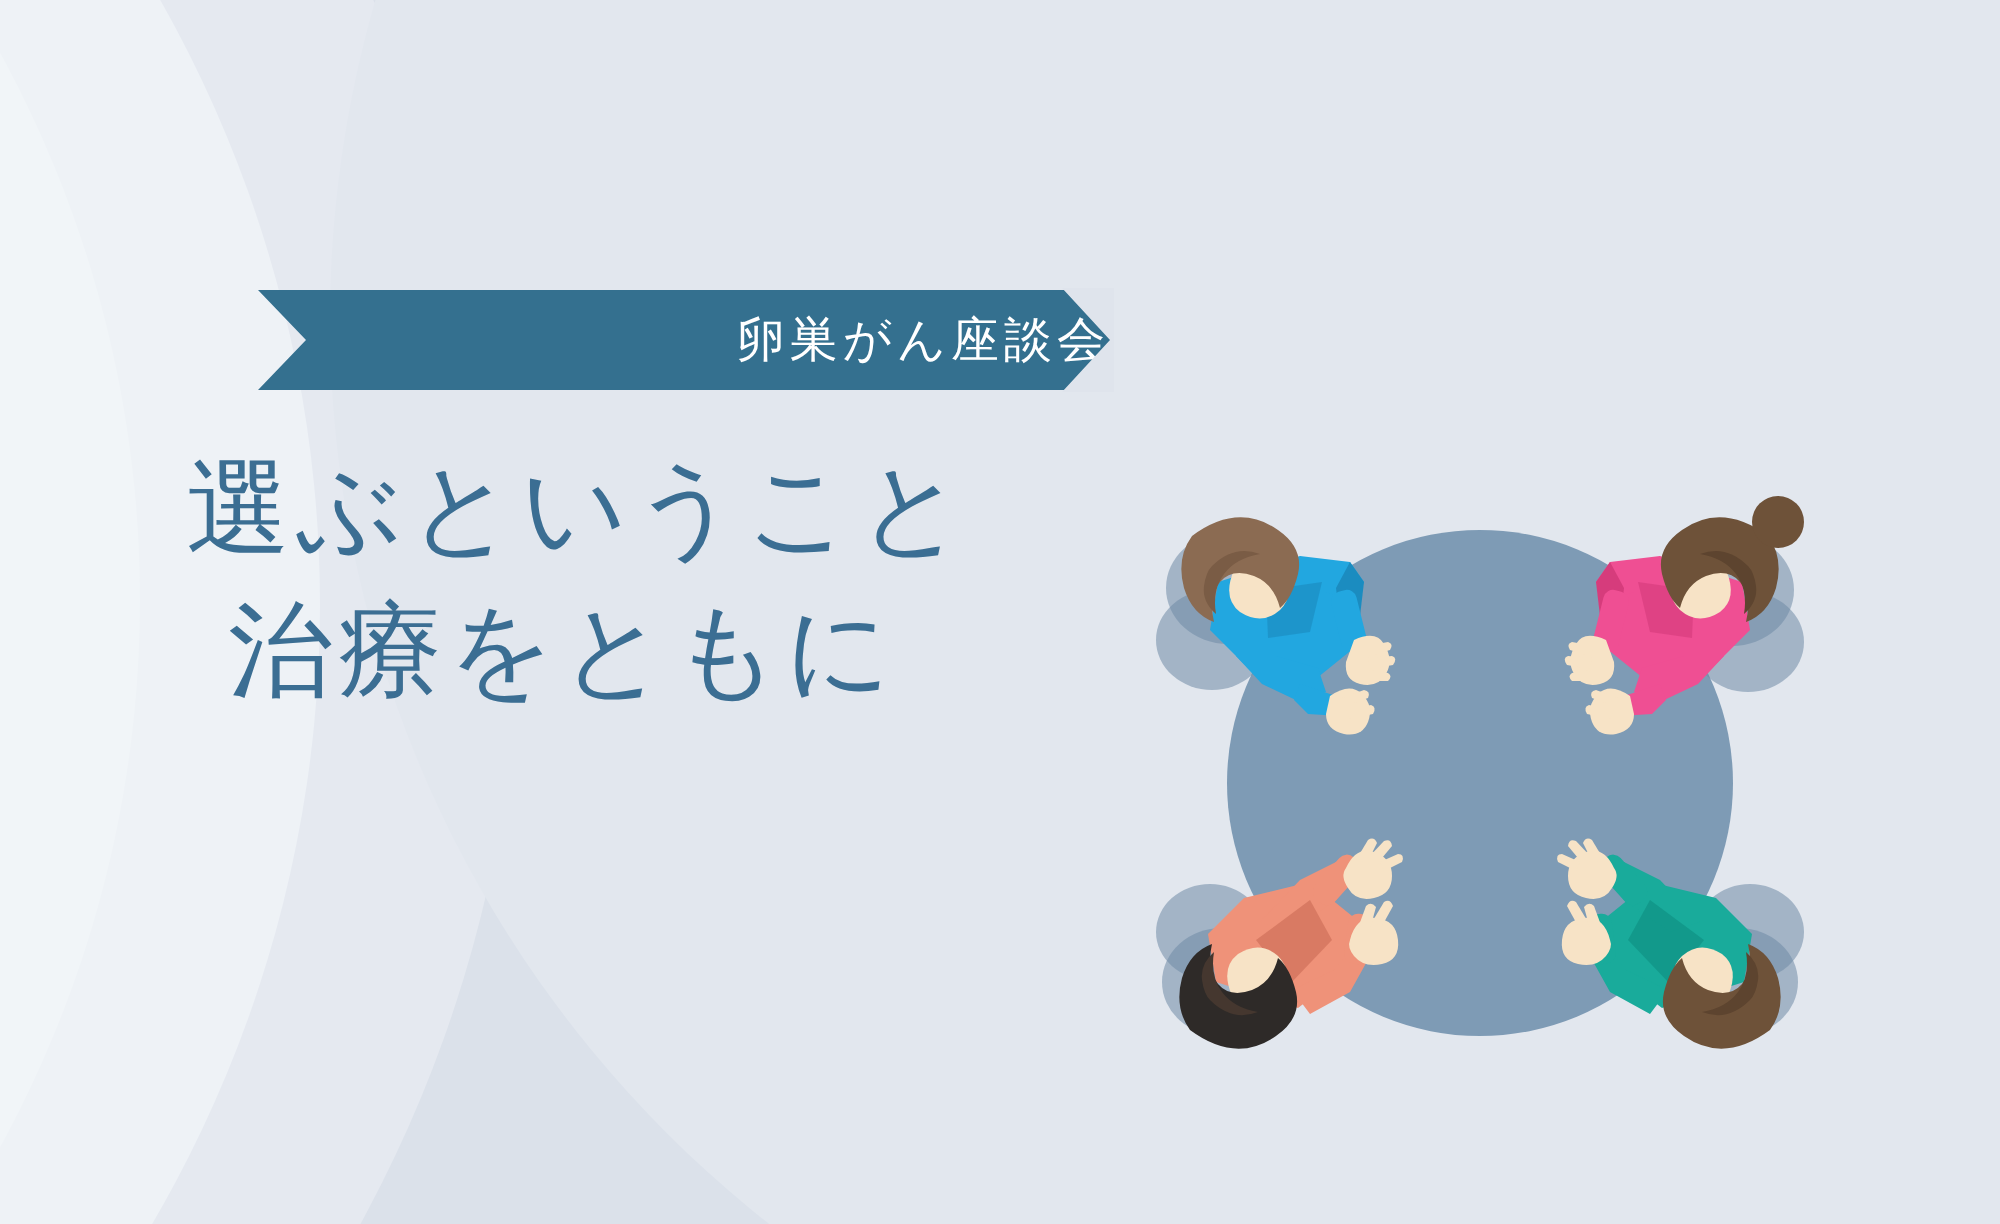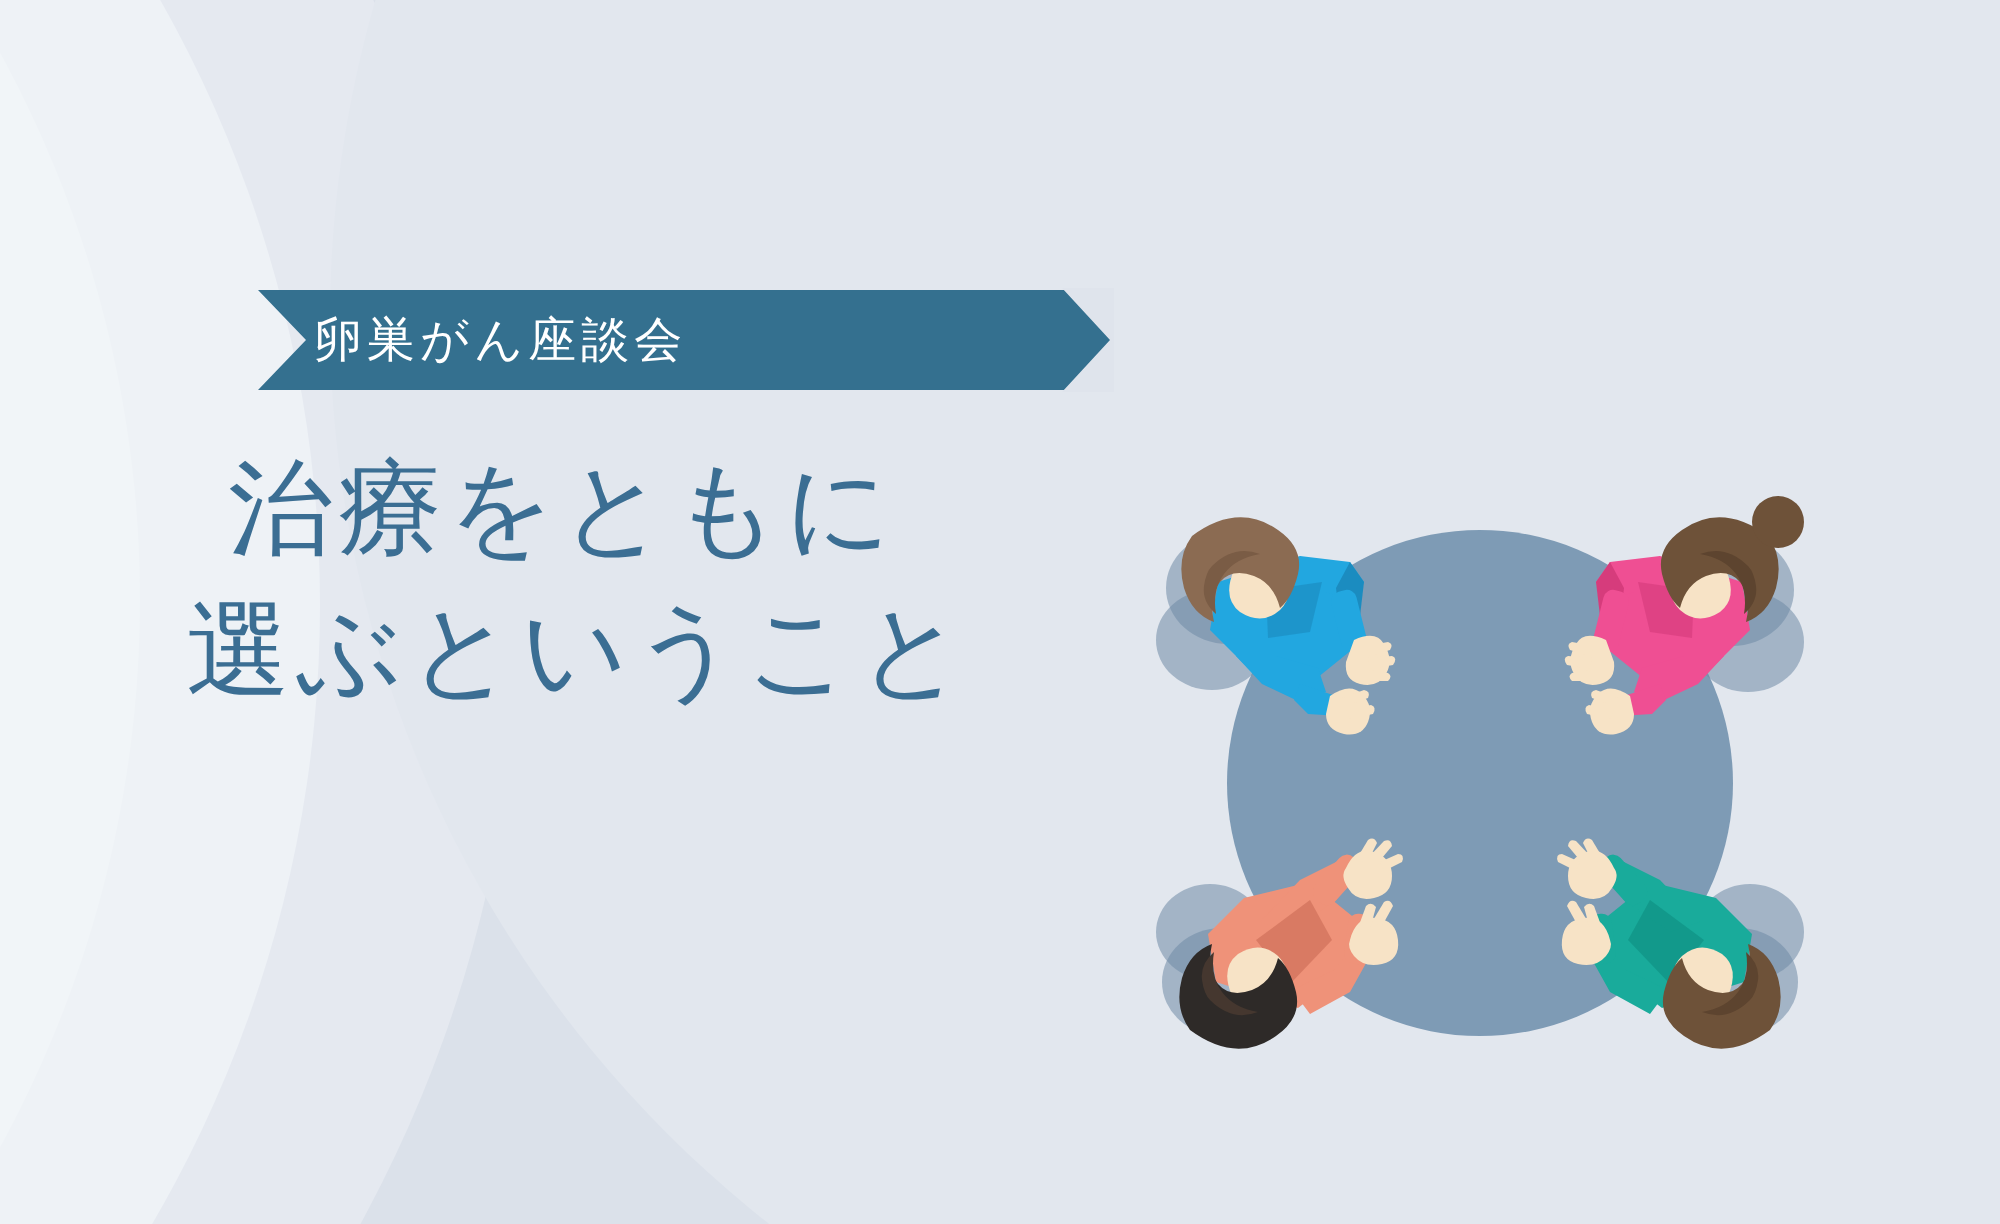--- a/index.html
+++ b/index.html
@@ -66,21 +66,21 @@
     position: absolute;
     left: 258px;
     top: 290px;
     width: 852px;
     height: 100px;
     background: var(--ribbon-color, #34708f);
     -webkit-clip-path: polygon(0 0, 852px 0, 852px 100px, 0 100px, 48px 50px);
     clip-path: polygon(0 0, 852px 0, 852px 100px, 0 100px, 48px 50px);
     display: flex;
     align-items: center;
-    justify-content: flex-start;
+    justify-content: flex-end;
   }
   .ribbon-mask {
     position: absolute;
     left: 1062px;
     top: 288px;
     width: 52px;
     height: 104px;
     background: #dfe4ec;
     -webkit-clip-path: polygon(0 0, 52px 0, 52px 104px, 0 104px, 48px 52px);
     clip-path: polygon(0 0, 52px 0, 52px 104px, 0 104px, 48px 52px);
@@ -135,22 +135,22 @@
   <div class="bg-arc bg-arc-mid"></div>
   <div class="bg-arc bg-arc-inner"></div>
   <div class="bg-wash"></div>
 
   <div class="ribbon" style="--ribbon-color: #34708f;">
     <span class="ribbon-label" style="color: rgb(255, 255, 255);">卵巣がん座談会</span>
   </div>
   <div class="ribbon-mask"></div>
 
   <div class="headline">
+    <div class="headline-line headline-line-2" style="color: rgb(59, 110, 147);">選ぶということ</div>
     <div class="headline-line headline-line-1" style="color: rgb(59, 110, 147);">治療をともに</div>
-    <div class="headline-line headline-line-2" style="color: rgb(59, 110, 147);">選ぶということ</div>
   </div>
 
   <div class="illustration">
     <svg width="660" height="620" viewBox="0 0 660 620" xmlns="http://www.w3.org/2000/svg">
       <defs>
         <style>
           .tbl   { fill:#7e9bb5; }
           .shd   { fill:#6f8ba6; opacity:.55; }
           .skin  { fill:#f7e3c6; }
           .skinD { fill:#eed5b4; }

